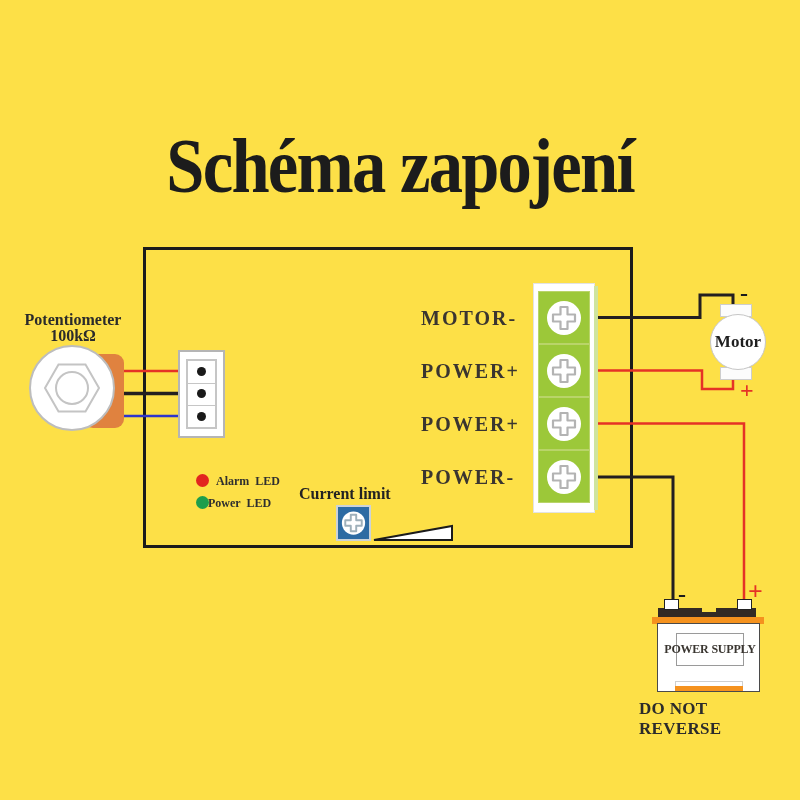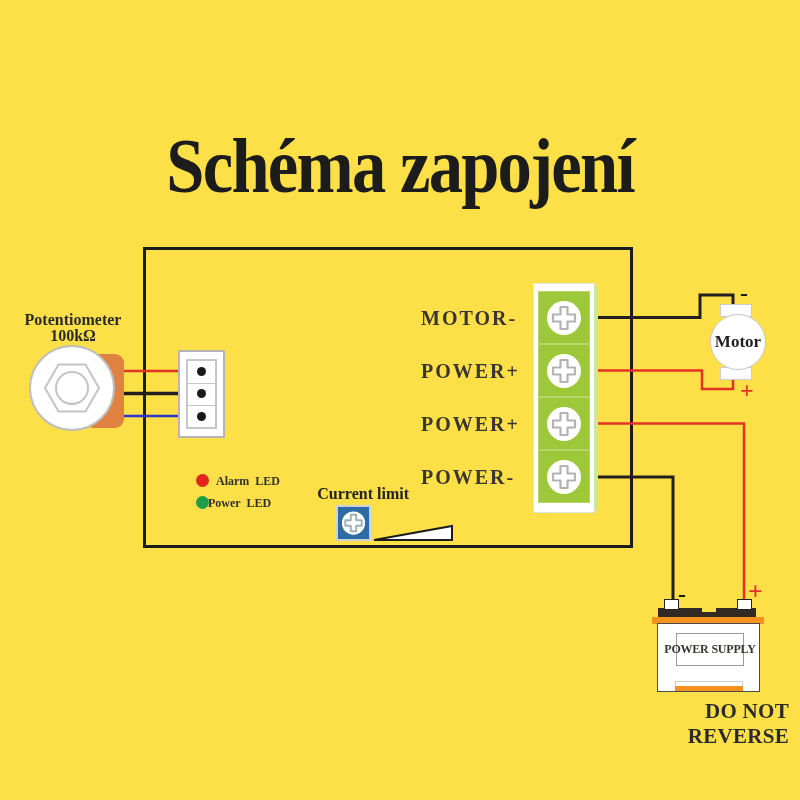--- a/index.html
+++ b/index.html
@@ -11,36 +11,36 @@
   .board{border:3px solid #1b1b1b;box-sizing:border-box;background:transparent;}
   .pot-label{width:150px;text-align:center;font-size:16px;font-weight:bold;color:#2b2b2b;line-height:16px;}
   .pot-body{border-radius:9px;}
   .pot-circle{border-radius:50%;background:#fff;border:2px solid #bdbdbd;box-sizing:border-box;}
   .conn-outer{background:#fff;border:2px solid #b5b5b5;box-sizing:border-box;}
   .conn-inner{background:#fff;border:2px solid #c6c6c6;box-sizing:border-box;}
   .conn-div{height:0;border-top:1.5px solid #c6c6c6;}
   .dot{width:9px;height:9px;border-radius:50%;background:#1a1a1a;}
   .led{width:13px;height:13px;border-radius:50%;}
   .led-label{font-size:12px;font-weight:bold;color:#2f2f2f;white-space:pre;line-height:20px;}
-  .cl-label{width:110px;text-align:right;font-size:16px;font-weight:bold;color:#222;}
+  .cl-label{width:110px;text-align:left;font-size:16px;font-weight:bold;color:#222;}
   .trimmer{border:2px solid #ccd3d8;box-sizing:border-box;}
   .holder{background:#fff;border:1px solid #e3e3e3;box-sizing:border-box;}
   .holder-shadow{background:#cfe49e;}
   .cell{box-sizing:border-box;border:1px solid #b9d469;}
   .tlabel{width:115px;font-size:20px;font-weight:bold;letter-spacing:2px;color:#3a3530;line-height:24px;}
   .motor-tab{background:#fcfcfc;border:1.5px solid #cdcdcd;box-sizing:border-box;}
   .motor-circle{border-radius:50%;background:#fff;border:1.5px solid #c6c6c6;box-sizing:border-box;
                 display:flex;align-items:center;justify-content:center;font-size:17px;font-weight:bold;color:#1f1f1f;}
   .sign{font-weight:bold;line-height:1;}
   .post{background:#fff;border:1.5px solid #222;box-sizing:border-box;}
   .bat-body{background:#fff;border:1.5px solid #4a4a4a;box-sizing:border-box;}
   .bat-inner{border:1.5px solid #9a9a9a;box-sizing:border-box;display:flex;align-items:center;justify-content:center;}
   .bat-inner-text{font-size:12px;font-weight:bold;letter-spacing:-0.2px;color:#3a3631;white-space:nowrap;}
   .bat-strip{background:#fff;border:1px solid #cfcfcf;box-sizing:border-box;}
-  .warning{width:150px;text-align:right;font-size:21px;font-weight:bold;letter-spacing:0.3px;color:#2b2b2b;}
+  .warning{width:150px;text-align:left;font-size:17px;font-weight:bold;letter-spacing:0.3px;color:#2b2b2b;}
   svg{display:block;}
 </style>
 </head>
 <body>
 
 <div id="canvas">
 
   <div class="abs title" style="left:0;top:126px">Schéma zapojení</div>
 
   <div class="abs board" style="left:143px;top:247px;width:490px;height:301px"></div>

